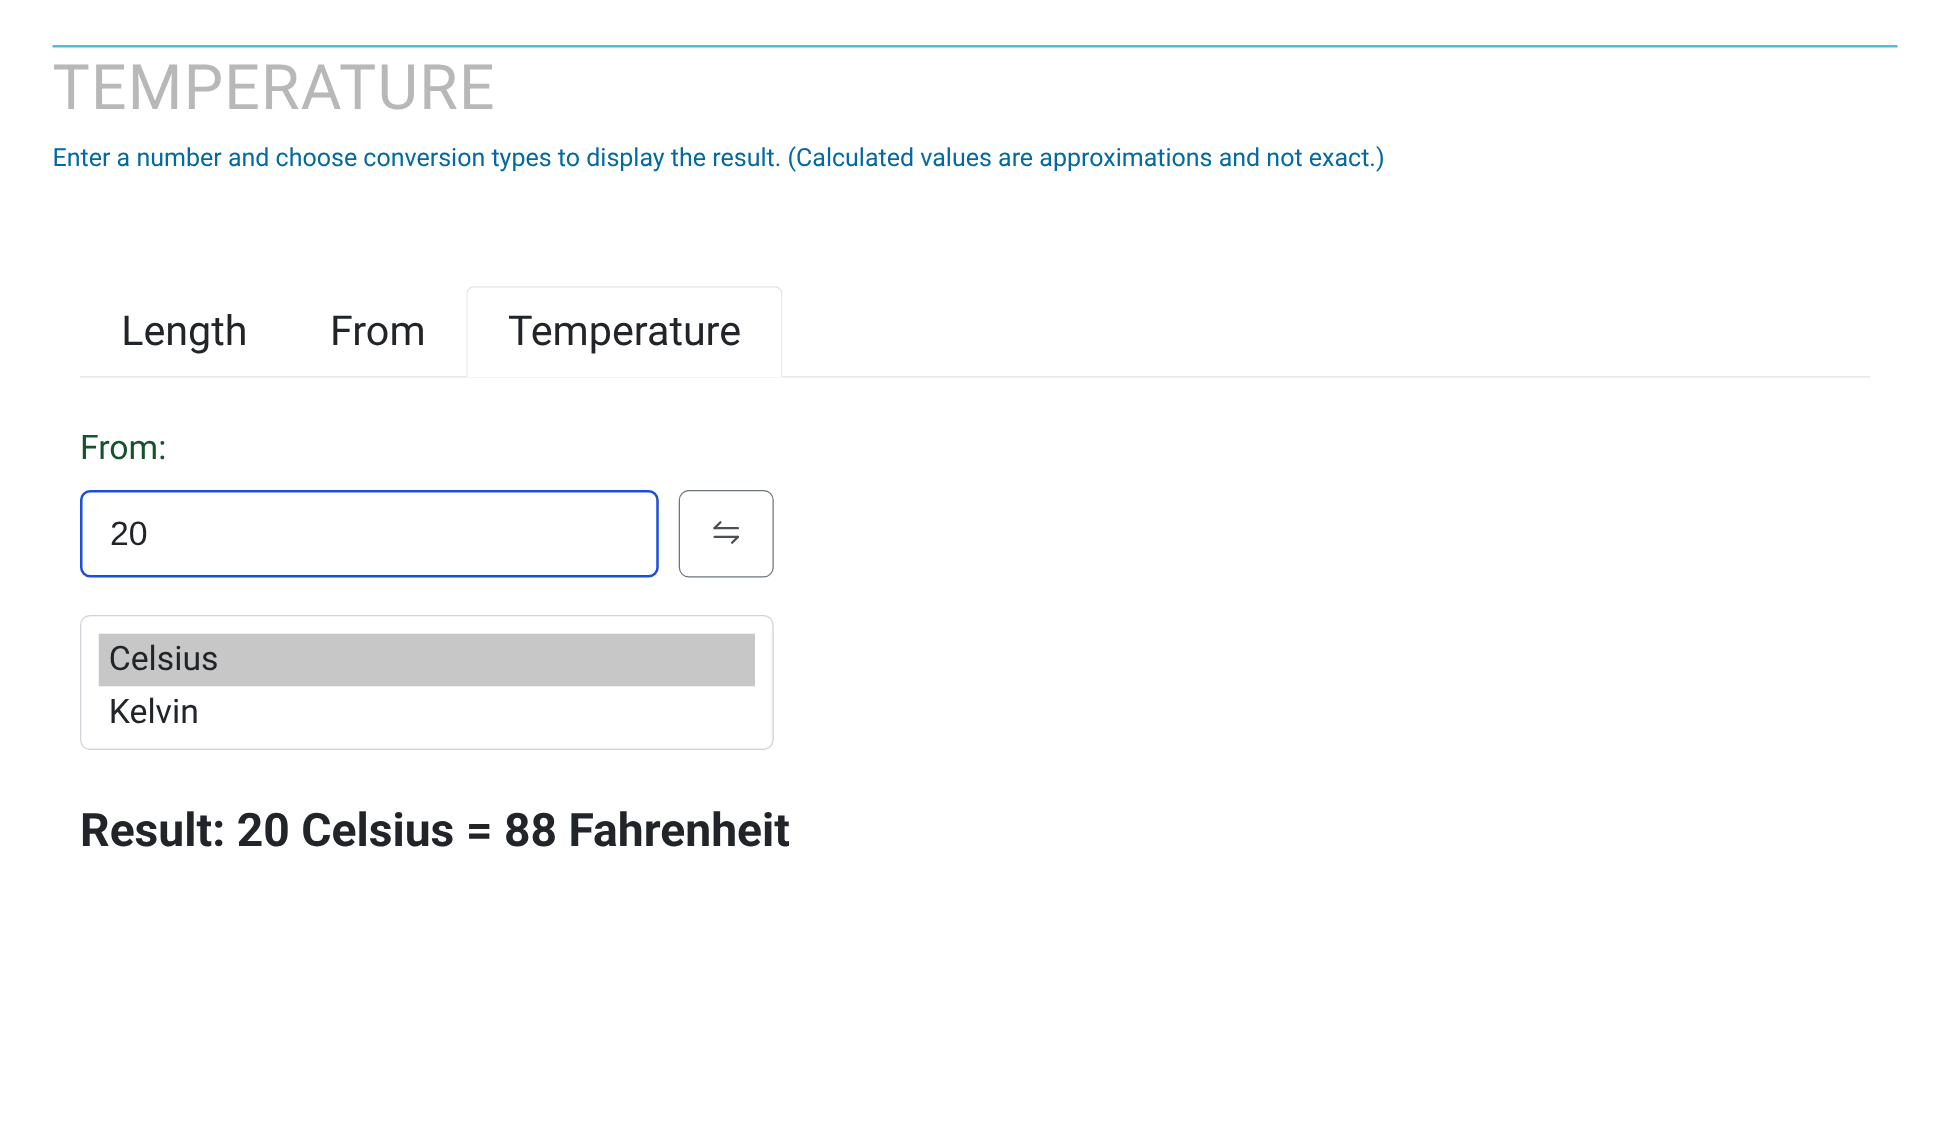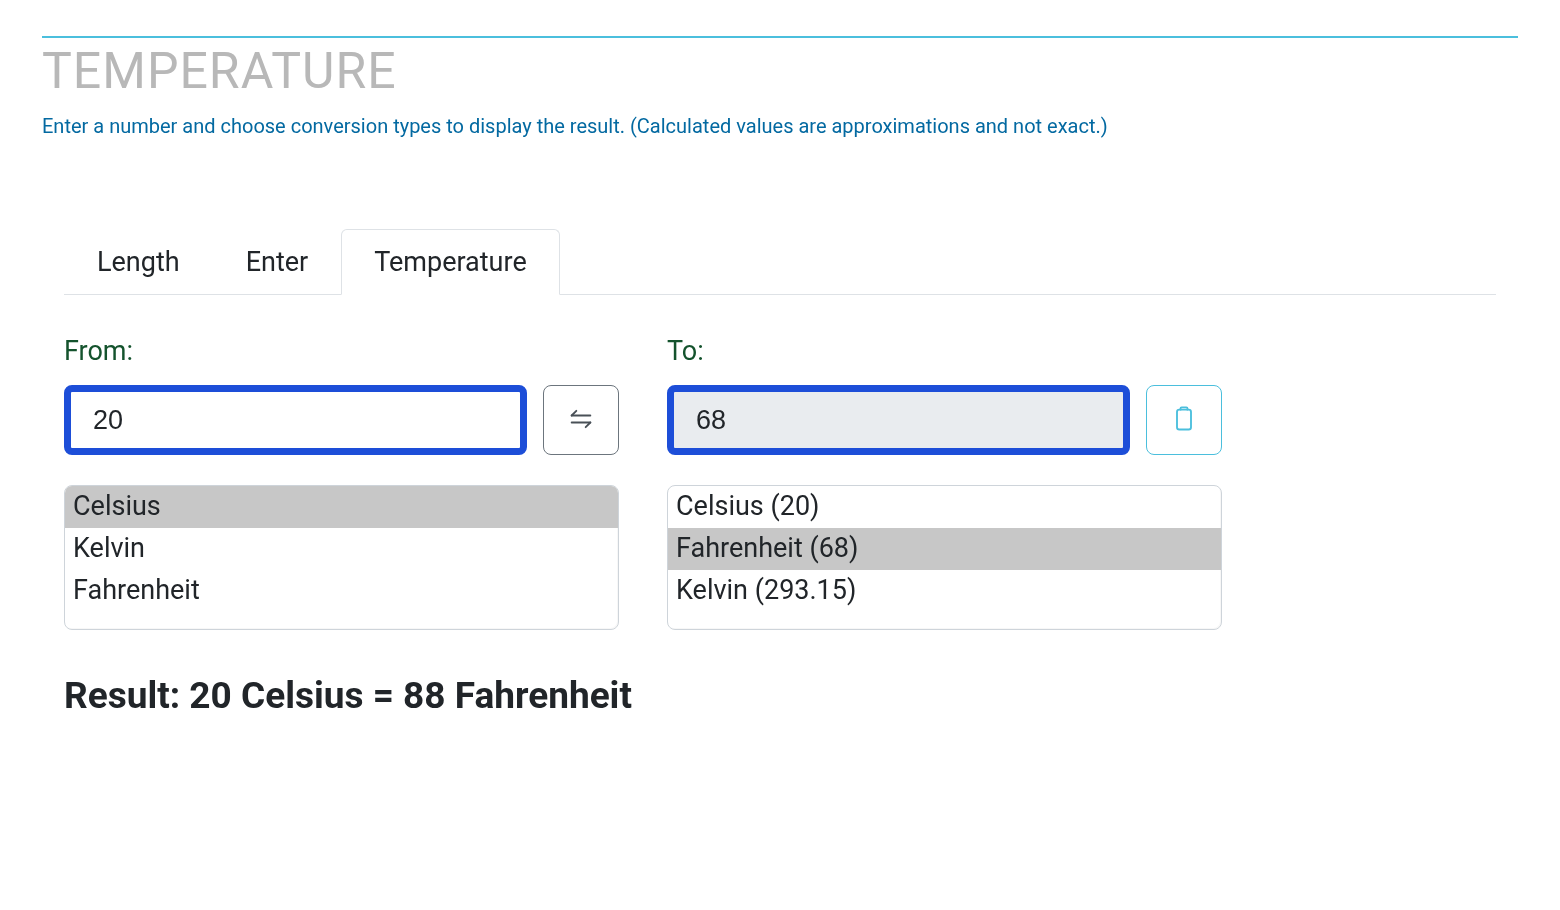--- a/index.html
+++ b/index.html
@@ -48,21 +48,21 @@
       color: #0369a1;
       margin-bottom: 90px;
     }
     .tabs {
       display: flex;
       border-bottom: 1px solid #dee2e6;
       margin-bottom: 40px;
     }
     .tab {
       padding: 16px 32px;
-      font-size: 27px;
+      font-size: 33px;
       color: #212529;
       cursor: pointer;
       border: 1px solid transparent;
       border-bottom: none;
       background: transparent;
       position: relative;
       bottom: -1px;
     }
     .tab.active {
       border: 1px solid #dee2e6;
@@ -94,21 +94,21 @@
       display: flex;
       gap: 16px;
       align-items: stretch;
       margin-bottom: 30px;
     }
     .text-input {
       flex: 1;
       height: 70px;
       padding: 0 22px;
       font-size: 27px;
-      border: 7px solid #1d4ed8;
+      border: 2px solid #1d4ed8;
       border-radius: 8px;
       background: #fff;
       color: #212529;
     }
     .text-input.readonly {
       background: #e9ecef;
       color: #212529;
     }
     .icon-button {
       width: 76px;
@@ -124,21 +124,22 @@
     .icon-button.copy {
       border: 1px solid #4bbfdd;
     }
     .icon-button svg {
       width: 28px;
       height: 28px;
     }
     .select-box {
       border: 1px solid #ced4da;
       border-radius: 8px;
-      height: 145px;
+      padding: 14px;
+      height: 108px;
       overflow: hidden;
       box-shadow: inset -1px -1px 0 rgba(0,0,0,0.03);
     }
     .select-option {
       font-size: 27px;
       padding: 2px 8px;
       cursor: pointer;
       line-height: 1.4;
     }
     .select-option.selected {
@@ -158,21 +159,21 @@
 <body>
 
 <div class="container">
   <hr class="divider">
   <div class="subtitle">TEMPERATURE</div>
   <div class="description">Enter a number and choose conversion types to display the result. (Calculated values are approximations and not exact.)</div>
 
   <div class="content-area">
     <div class="tabs">
       <div class="tab">Length</div>
-      <div class="tab">Enter</div>
+      <div class="tab">From</div>
       <div class="tab active">Temperature</div>
     </div>
 
     <div class="converter-row">
 
       <div class="col col-from">
         <div class="label">From:</div>
         <div class="input-row">
           <input type="text" class="text-input" value="20" style="">
           <button class="icon-button">
@@ -186,36 +187,17 @@
             </span>
           </button>
         </div>
         <div class="select-box">
           <div class="select-option selected">Celsius</div>
           <div class="select-option">Kelvin</div>
           <div class="select-option">Fahrenheit</div>
         </div>
       </div>
 
-      <div class="col col-to">
-        <div class="label">To:</div>
-        <div class="input-row">
-          <input type="text" class="text-input readonly" readonly="" value="68" style="">
-          <button class="icon-button copy">
-            <span>
-              <svg viewBox="0 0 24 24" fill="none" stroke="#4bbfdd" stroke-width="1.6" stroke-linecap="round" stroke-linejoin="round">
-                <rect x="6" y="4" width="12" height="17" rx="2"></rect>
-                <path d="M9 4 V3 a1 1 0 0 1 1 -1 h4 a1 1 0 0 1 1 1 V4"></path>
-              </svg>
-            </span>
-          </button>
-        </div>
-        <div class="select-box">
-          <div class="select-option">Celsius (20)</div>
-          <div class="select-option selected">Fahrenheit (68)</div>
-          <div class="select-option">Kelvin (293.15)</div>
-        </div>
-      </div>
     </div>
 
     <div class="result">Result: 20 Celsius = 88 Fahrenheit</div>
   </div>
 </div>
 
 </body></html>

